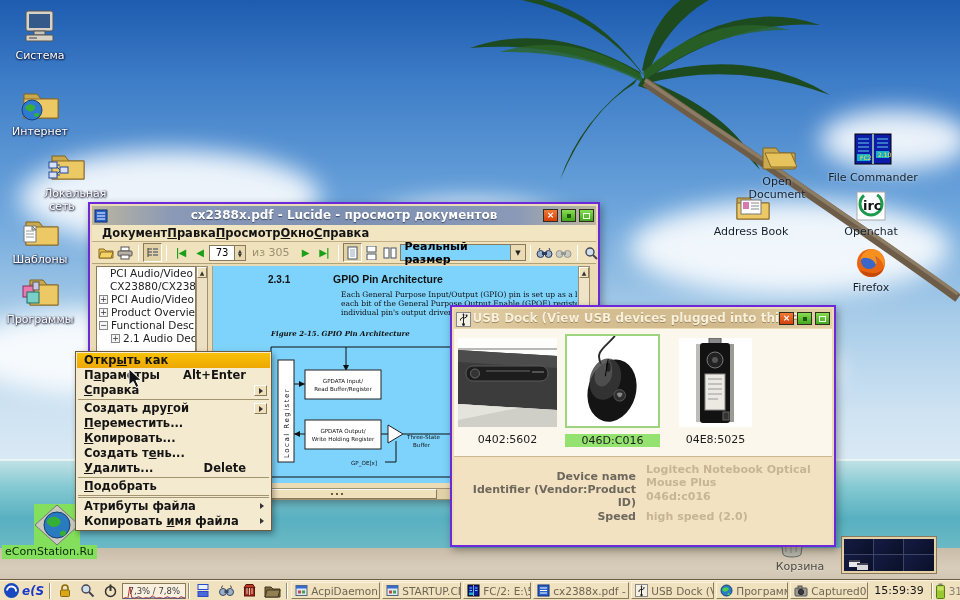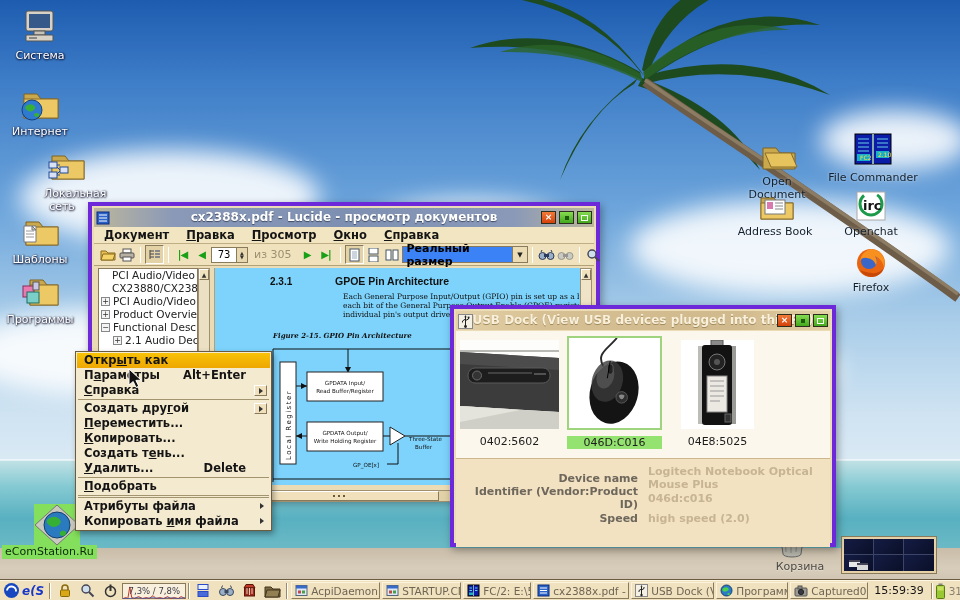--- a/index.html
+++ b/index.html
@@ -32,56 +32,56 @@
 
   
   #pager { position:absolute; left:842px; top:537px; width:94px; height:36px; z-index:4;
            background:#0e1430; border:2px solid #e6d2a6; outline:1px solid #8a7a5c; }
   .pgrid { position:absolute; inset:0; display:grid; grid-template-columns:1fr 1fr 1fr; grid-template-rows:1fr 1fr; }
   .pcell { border-right:1px solid #3c4468; border-bottom:1px solid #3c4468; background:linear-gradient(135deg,#141c44,#0a1028); }
   .pwin1 { position:absolute; left:5px; top:21px; width:11px; height:7px; background:#e8e8e8; border-top:2px solid #445; }
   .pwin2 { position:absolute; left:13px; top:24px; width:11px; height:7px; background:#d8d8d8; border-top:2px solid #445; }
 
   
-  .win { position:absolute; background:#ecdcb6; border:4px solid #6d28d9; padding:2px;
+  .win { position:absolute; background:#ecdcb6; border:2px solid #6d28d9; padding:2px;
          box-shadow:2px 3px 8px rgba(0,0,0,.35); }
   .tb { position:absolute; left:2px; right:2px; height:19px; }
   .tb-title { position:absolute; left:0; right:0; top:2px; text-align:center;
               font-size:12px; font-weight:bold; }
   .wbtns { position:absolute; right:2px; top:3px; display:flex; gap:3px; z-index:2; }
   .wb { width:15px; height:13px; border:1px solid #2e2e1e; display:flex; align-items:center;
         justify-content:center; font-size:9px; font-weight:bold; color:#fff; line-height:1; }
   .wb-close { background:linear-gradient(#f27b38,#d4400a); }
   .wb-hide  { background:linear-gradient(#86dc50,#44a81e); }
   .wb-max   { background:linear-gradient(#86dc50,#44a81e); }
   .wb-dot   { width:4px; height:4px; background:#1c5a0c; }
   .wb-sq    { width:7px; height:6px; border:1px solid #f2fff0; }
   .sysicon  { position:absolute; left:2px; top:3px; }
 
   
   #pdfwin { left:88px; top:202px; width:512px; height:298px; z-index:10; }
   #pdf-titlebar { top:2px; background:linear-gradient(90deg,#bcb69c,#8a99b8 16%,#7e90b2 50%,#8a99b8 84%,#bcb69c); }
   #pdf-titlebar .tb-title { color:#fff; text-shadow:0 1px 1px #3e4a62; }
   .menubar { position:absolute; left:2px; right:2px; top:21px; height:17px; background:#f2e6c2;
-             display:flex; gap:17px; align-items:center; padding:0 10px;
+             display:flex; align-items:center; padding:0 10px;
              font-size:11.5px; font-weight:bold; color:#141414; border-bottom:1px solid #c6b astra; border-bottom:1px solid #c2ae84;}
   .toolbar { position:absolute; left:2px; right:2px; top:38px; height:22px; background:#f0e2bc;
              display:flex; align-items:center; padding:0 4px; border-bottom:1px solid #b2a278; }
   .tbi { width:19px; height:19px; display:flex; align-items:center; justify-content:center; flex:none; }
   .tbi.pressed { background:#e2d2a6; border:1px solid; border-color:#8a7a5c #fff #fff #8a7a5c; }
   .tsep { width:1px; height:16px; background:#a89878; border-right:1px solid #fff; margin:0 4px; flex:none; }
   .garrow { color:#18a018; font-size:10px; font-weight:bold; letter-spacing:-1px; }
   .gray-b { color:#9c9072; }
   .pageinput { width:26px; height:16px; border:1px solid #8a7a5c; background:#fff; font-size:10px;
                text-align:center; font-family:"DejaVu Sans",sans-serif; flex:none; }
   .spin { width:11px; height:16px; border:1px solid #8a7a5c; border-left:none; background:#e8d8b0;
           display:flex; flex-direction:column; align-items:center; justify-content:center;
           font-size:5px; line-height:4px; color:#333; flex:none; }
   .pagetotal { font-size:11px; margin:0 6px; flex:none; }
-  .combo { width:126px; height:17px; background:#3b82f6; border:1px solid #8a7a5c; display:flex;
+  .combo { width:126px; height:17px; background:#7dd3fc; border:1px solid #8a7a5c; display:flex;
            align-items:center; font-size:11px; font-weight:bold; padding-left:4px; flex:none; }
   .combo-btn { margin-left:auto; width:15px; height:15px; background:#ecdcb6;
                border-left:1px solid #8a7a5c; display:flex; align-items:center; justify-content:center;
                font-size:7px; color:#222; }
 
   .side { position:absolute; left:6px; top:62px; width:100px; height:220px; background:#fff;
           border:1px solid #8a7a5c; overflow:hidden; font-size:10.5px; color:#222; }
   .trow { height:13px; line-height:13px; white-space:nowrap; display:flex; align-items:center; }
   .texp { width:9px; height:9px; border:1px solid #888; background:#f4f4f4; font-size:8px;
           line-height:7px; text-align:center; margin:0 3px 0 2px; flex:none; color:#333; }
@@ -272,21 +272,21 @@
     <g stroke="#6ad0e8">
         <path d="M5,7 h11 M5,11 h11 M5,15 h11 M5,19 h11 M24,7 h11 M24,11 h11 M24,15 h11"></path>
       </g>
     <rect x="4" y="22" width="13" height="7" fill="#18b0c8"></rect>
       <rect x="23" y="19" width="13" height="7" fill="#18b0c8"></rect>
     <text x="7" y="28" font-size="6" fill="#ffe040" font-family="DejaVu Sans">FC2</text>
     <text x="25" y="25" font-size="6" fill="#ffe040" font-family="DejaVu Sans">2.10</text>
   </svg>
   <div class="dlabel dlabel-dark">File Commander</div>
 </div>
-<div class="dicon" style="left:735px;top:192px;">
+<div class="dicon" style="left:711px;top:192px;">
   <svg width="44" height="32" viewBox="0 0 44 32">
     <path d="M8 6 h13 l4 5 h15 v16 H8 z" fill="#c9a84e" stroke="#7c6220"></path>
     <rect x="8" y="11" width="32" height="16" fill="#ecc964" stroke="#8a6d2a"></rect>
     <rect x="12" y="8" width="20" height="14" fill="#fff" stroke="#777"></rect>
     <rect x="14" y="10" width="6" height="7" fill="#d87ab0"></rect>
     <path d="M22,11 h8 M22,14 h8 M22,17 h8" stroke="#888"></path>
   </svg>
   <div class="dlabel dlabel-dark">Address Book</div>
 </div>
 <div class="dicon" style="left:826px;top:190px;width:90px;">
@@ -472,21 +472,21 @@
         <span>2.1 Audio Decoder</span>
       </div>
   </div>
   <div class="sidesb">
     <div class="sbarrow">▲</div>
     <div class="sbarrow bottom">▼</div>
   </div>
 
   <div class="content">
     <div class="sec-num">2.3.1</div>
-    <div class="sec-title">GPOE Pin Architecture</div>
+    <div class="sec-title">GPIO Pin Architecture</div>
     <div class="pdf-body">
       <div class="pdf-line">Each General Purpose Input/Output (GPIO) pin is set up as a basic I/O buf</div>
       <div class="pdf-line">each bit of the General Purpose Output Enable (GPOE) register used to ena</div>
       <div class="pdf-line">individual pin's output driver (se</div>
     </div>
     <div class="fig-cap">Figure 2-15.  GPIO Pin Architecture</div>
     <svg class="diagram" width="316" height="144" viewBox="0 0 316 144">
       <g stroke="#111" fill="none">
         <path d="M8,7 H316 M8,7 V140 M8,137 H316"></path>
         <path d="M83,7 V28"></path>

